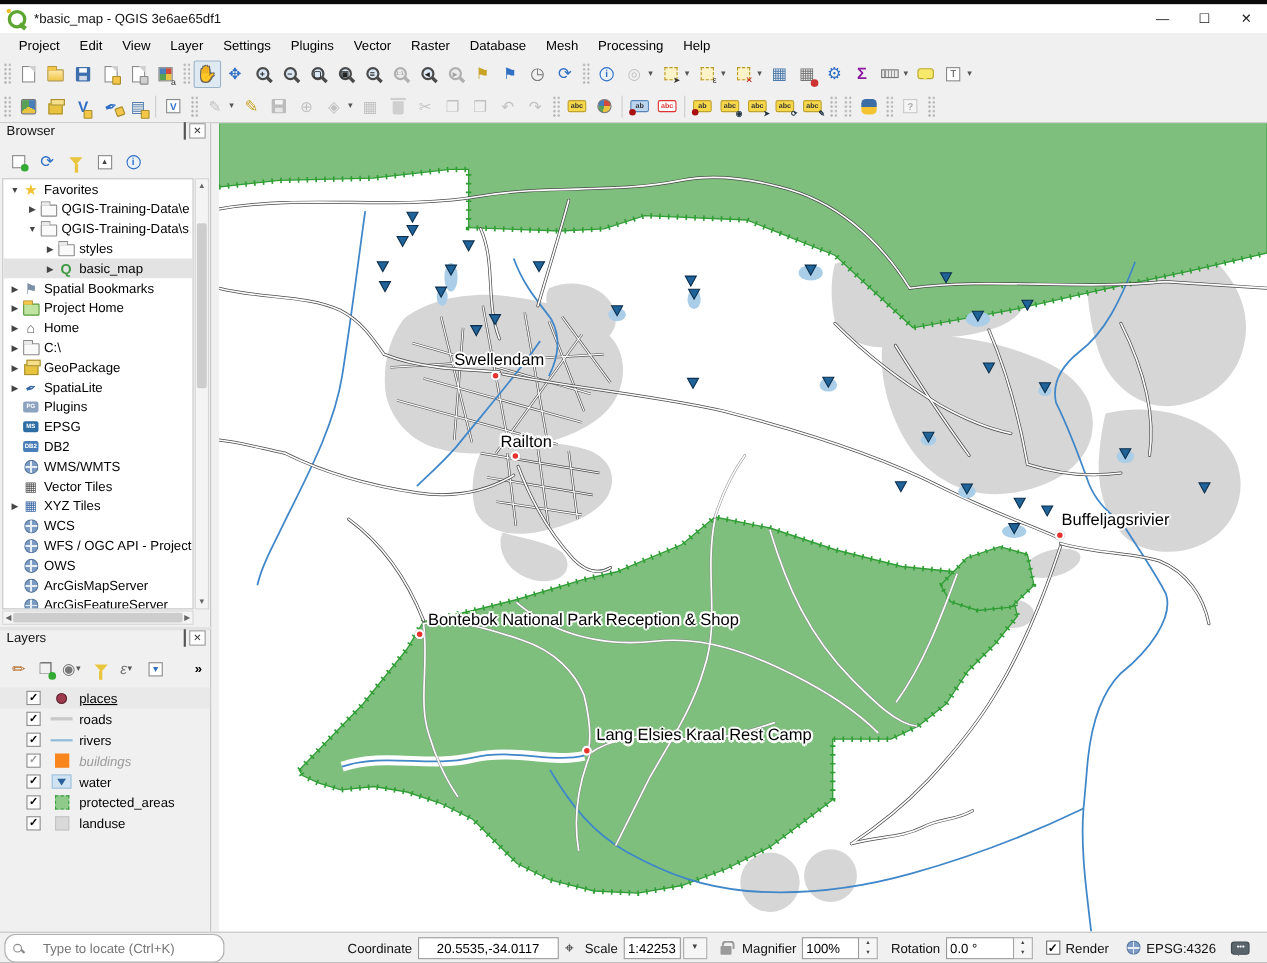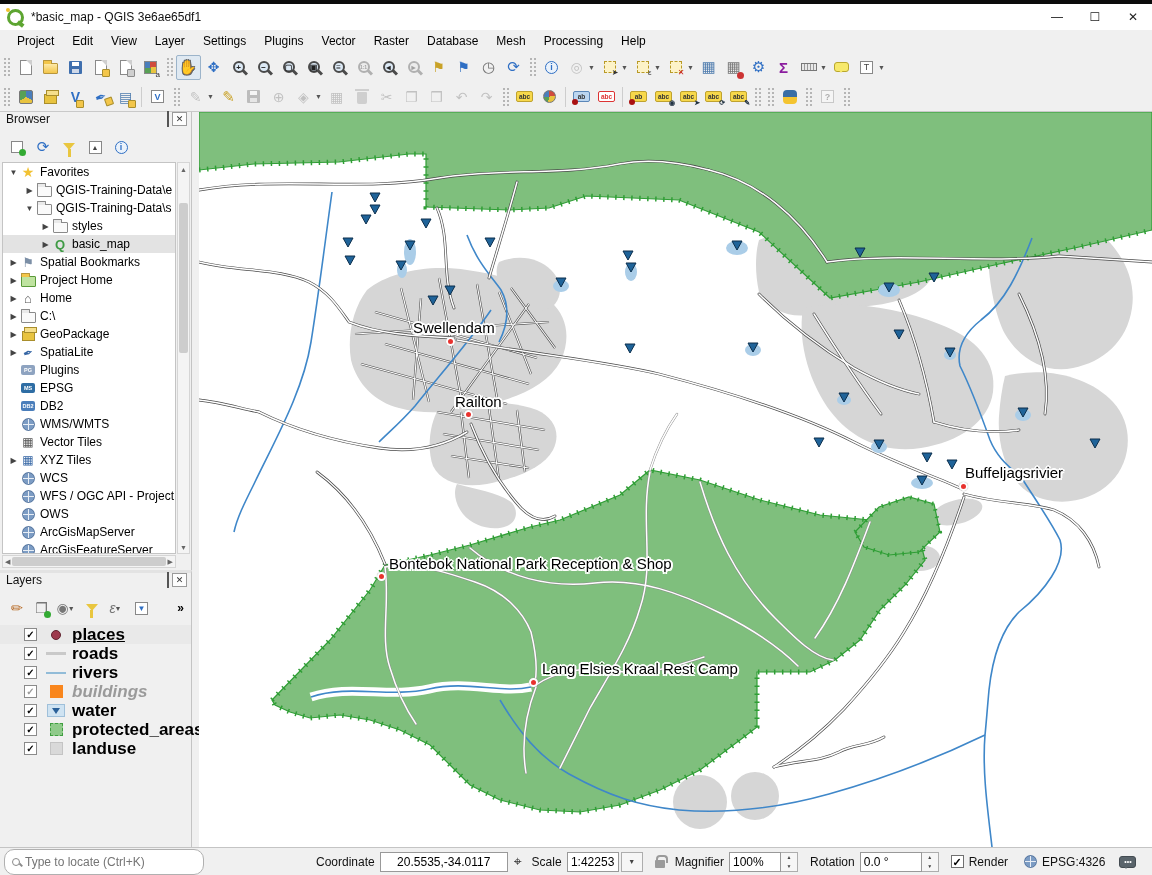--- a/index.html
+++ b/index.html
@@ -115,32 +115,32 @@
 .cb.gray{color:#9a9a9a}
 .sw{width:24px;display:flex;justify-content:center;align-items:center;margin:0 4px 0 7px;flex:none;height:16px}
 .sw-circle{width:10px;height:10px;border-radius:50%;background:#9d3a4d;border:1px solid #5f2430}
 .sw-roads{width:20px;height:3px;background:#c9c9c9}
 .sw-rivers{width:20px;height:2px;background:#92bcd8}
 .sw-buildings{width:13px;height:13px;background:#f9861d}
 .sw-water{width:18px;height:13px;background:#cfe3f2;border:1px solid #9fc0da;display:flex;align-items:center;justify-content:center}
 .sw-water i{width:0;height:0;border-left:4px solid transparent;border-right:4px solid transparent;border-top:6px solid #2a6099}
 .sw-protected{width:13px;height:13px;background:#8fca8a;border:1px dashed #3f9e40}
 .sw-landuse{width:13px;height:13px;background:#d9d9d9;border:1px solid #c4c4c4}
-.llabel{font-weight:bold;font-size:17px}
+.llabel{font-weight:normal;font-size:12px}
 .lrow.sel .llabel{text-decoration:underline}
 .llabel.it{font-style:italic;color:#9a9a9a}
 
 
 #map{position:absolute;left:199px;top:112px;width:953px;height:735px;background:#fff;overflow:hidden}
 .maplabel{position:absolute;font-size:15px;color:#000;white-space:nowrap;text-shadow:-1.5px -1.5px 0 #fff,1.5px -1.5px 0 #fff,-1.5px 1.5px 0 #fff,1.5px 1.5px 0 #fff,0 -2px 0 #fff,0 2px 0 #fff,-2px 0 0 #fff,2px 0 0 #fff}
 .mdot{position:absolute;width:9px;height:9px;border-radius:50%;background:#e8322e;border:2px solid #fff;box-shadow:0 0 1px #999}
 
 
 .sb{position:absolute;left:0;bottom:0;width:100%;height:28px;background:#f0f0f0;border-top:1px solid #c4c4c4;display:flex;align-items:center}
-.locator{margin-left:4px;width:200px;height:20px;border:1px solid #b0b0b0;border-radius:10px;background:#fff;display:flex;align-items:center;padding:12px 7px;gap:5px}
+.locator{margin-left:4px;width:200px;height:20px;border:1px solid #b0b0b0;border-radius:10px;background:#fff;display:flex;align-items:center;padding:12px 7px;gap:19px}
 .locator input{border:0;outline:0;flex:1;font-size:12px;font-family:"Liberation Sans",sans-serif;background:transparent;color:#333}
 .locmag{width:8px;height:8px;border:1.5px solid #8a8a8a;border-radius:50%;position:relative;flex:none}
 .locmag::after{content:"";position:absolute;width:4px;height:1.5px;background:#8a8a8a;right:-4px;bottom:-1px;transform:rotate(45deg)}
 .sblabel{font-size:12px;color:#111}
 .sbfield{height:20px;border:1px solid #999;background:#fff;font-size:12px;font-family:"Liberation Sans",sans-serif;text-align:center;padding:0 3px}
 .spin{display:flex;flex-direction:column;width:17px;height:20px;border:1px solid #adadad;border-left:none;background:#f6f6f6}
 .spin span{flex:1;font-size:5px;display:flex;align-items:center;justify-content:center;color:#444}
 .ddbtn{width:22px;height:20px;border:1px solid #adadad;background:#f6f6f6;display:flex;align-items:center;justify-content:center;font-size:7px;color:#444;margin-left:2px}
 .sbcheck{width:13px;height:13px;border:1px solid #707070;background:#fff;font-size:11px;line-height:12px;text-align:center;font-weight:bold}
 </style>

